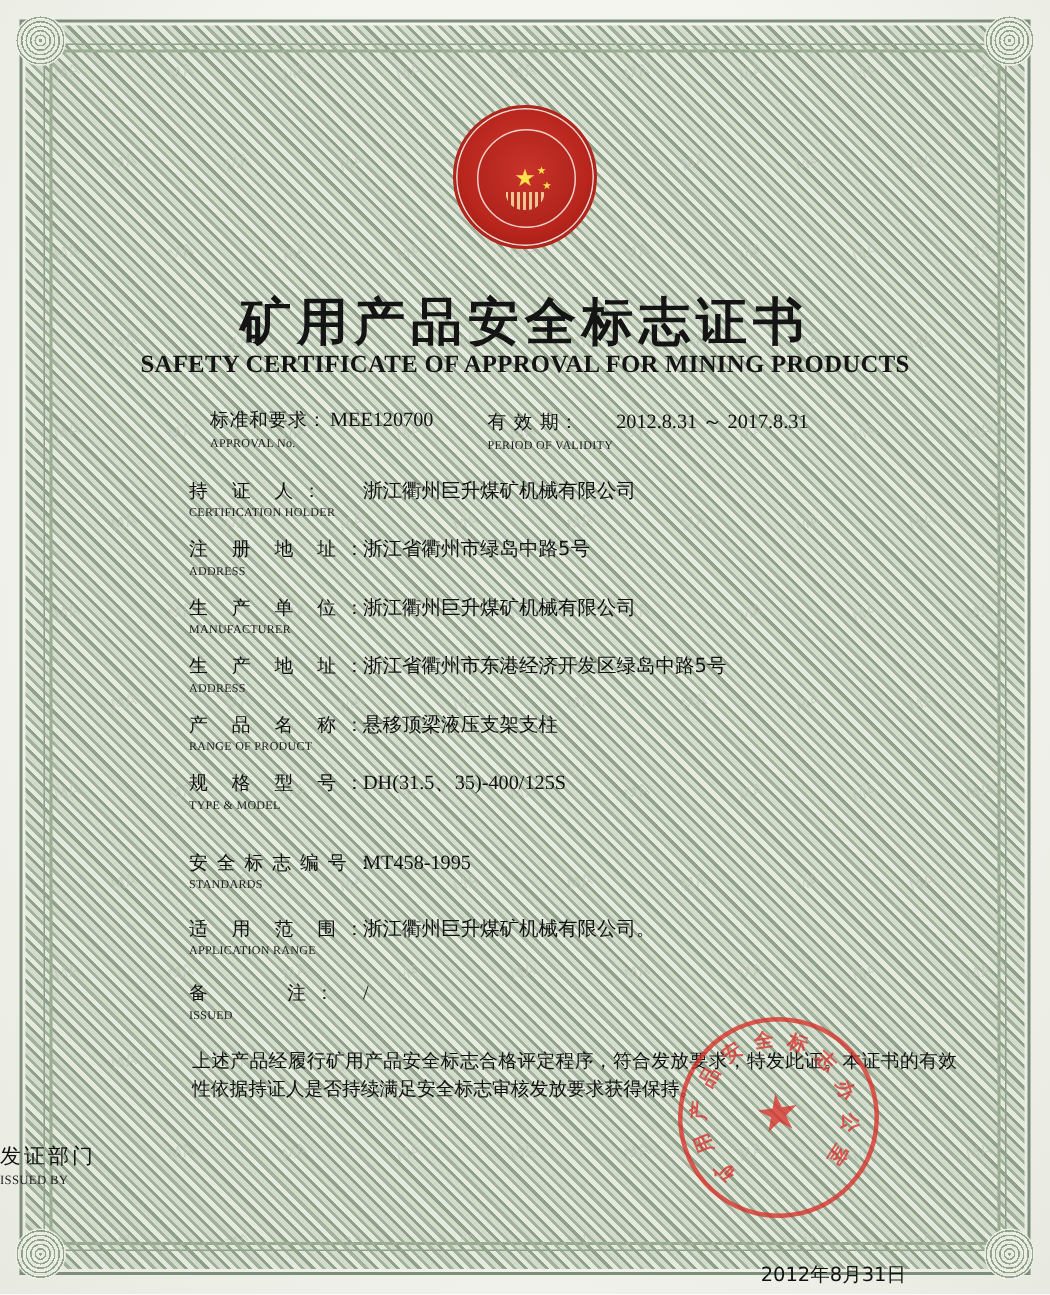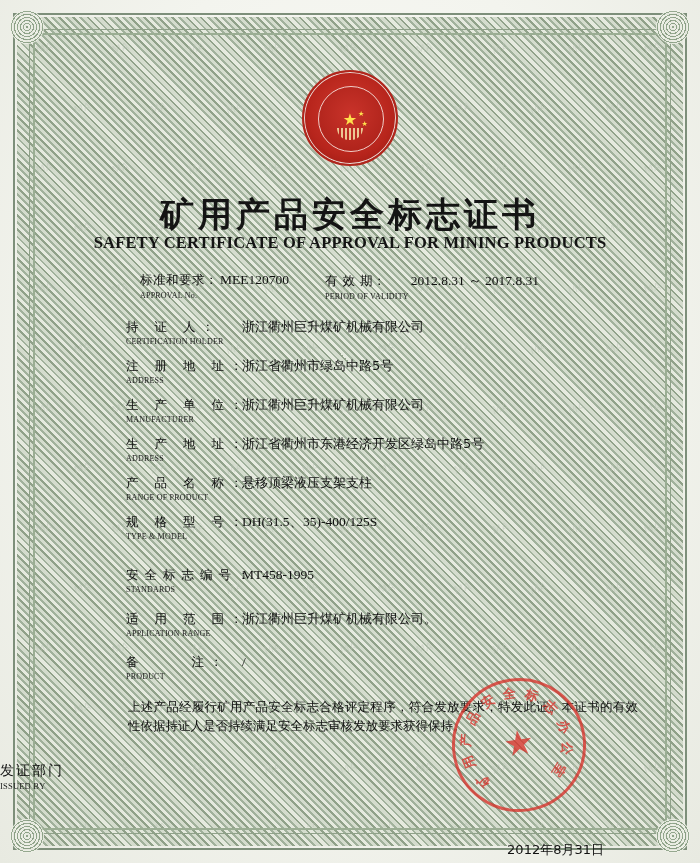--- a/index.html
+++ b/index.html
@@ -512,21 +512,21 @@
     <div class="field-row">
       <div class="field-label">
         <span class="lbl-cn">适 用 范 围：</span>
         <span class="lbl-en">APPLICATION RANGE</span>
       </div>
       <div class="field-value val-cn">浙江衢州巨升煤矿机械有限公司。</div>
     </div>
     <div class="field-row">
       <div class="field-label">
         <span class="lbl-cn">备　 　注：</span>
-        <span class="lbl-en">PRODUCT</span>
+        <span class="lbl-en">ISSUED</span>
       </div>
       <div class="field-value val">/</div>
     </div>
   </div>
 
   <div class="statement">上述产品经履行矿用产品安全标志合格评定程序，符合发放要求，特发此证。本证书的有效性依据持证人是否持续满足安全标志审核发放要求获得保持。</div>
 
   <div class="issuer">
     <div class="lbl-cn">发证部门</div>
     <div class="lbl-en">ISSUED BY</div>

